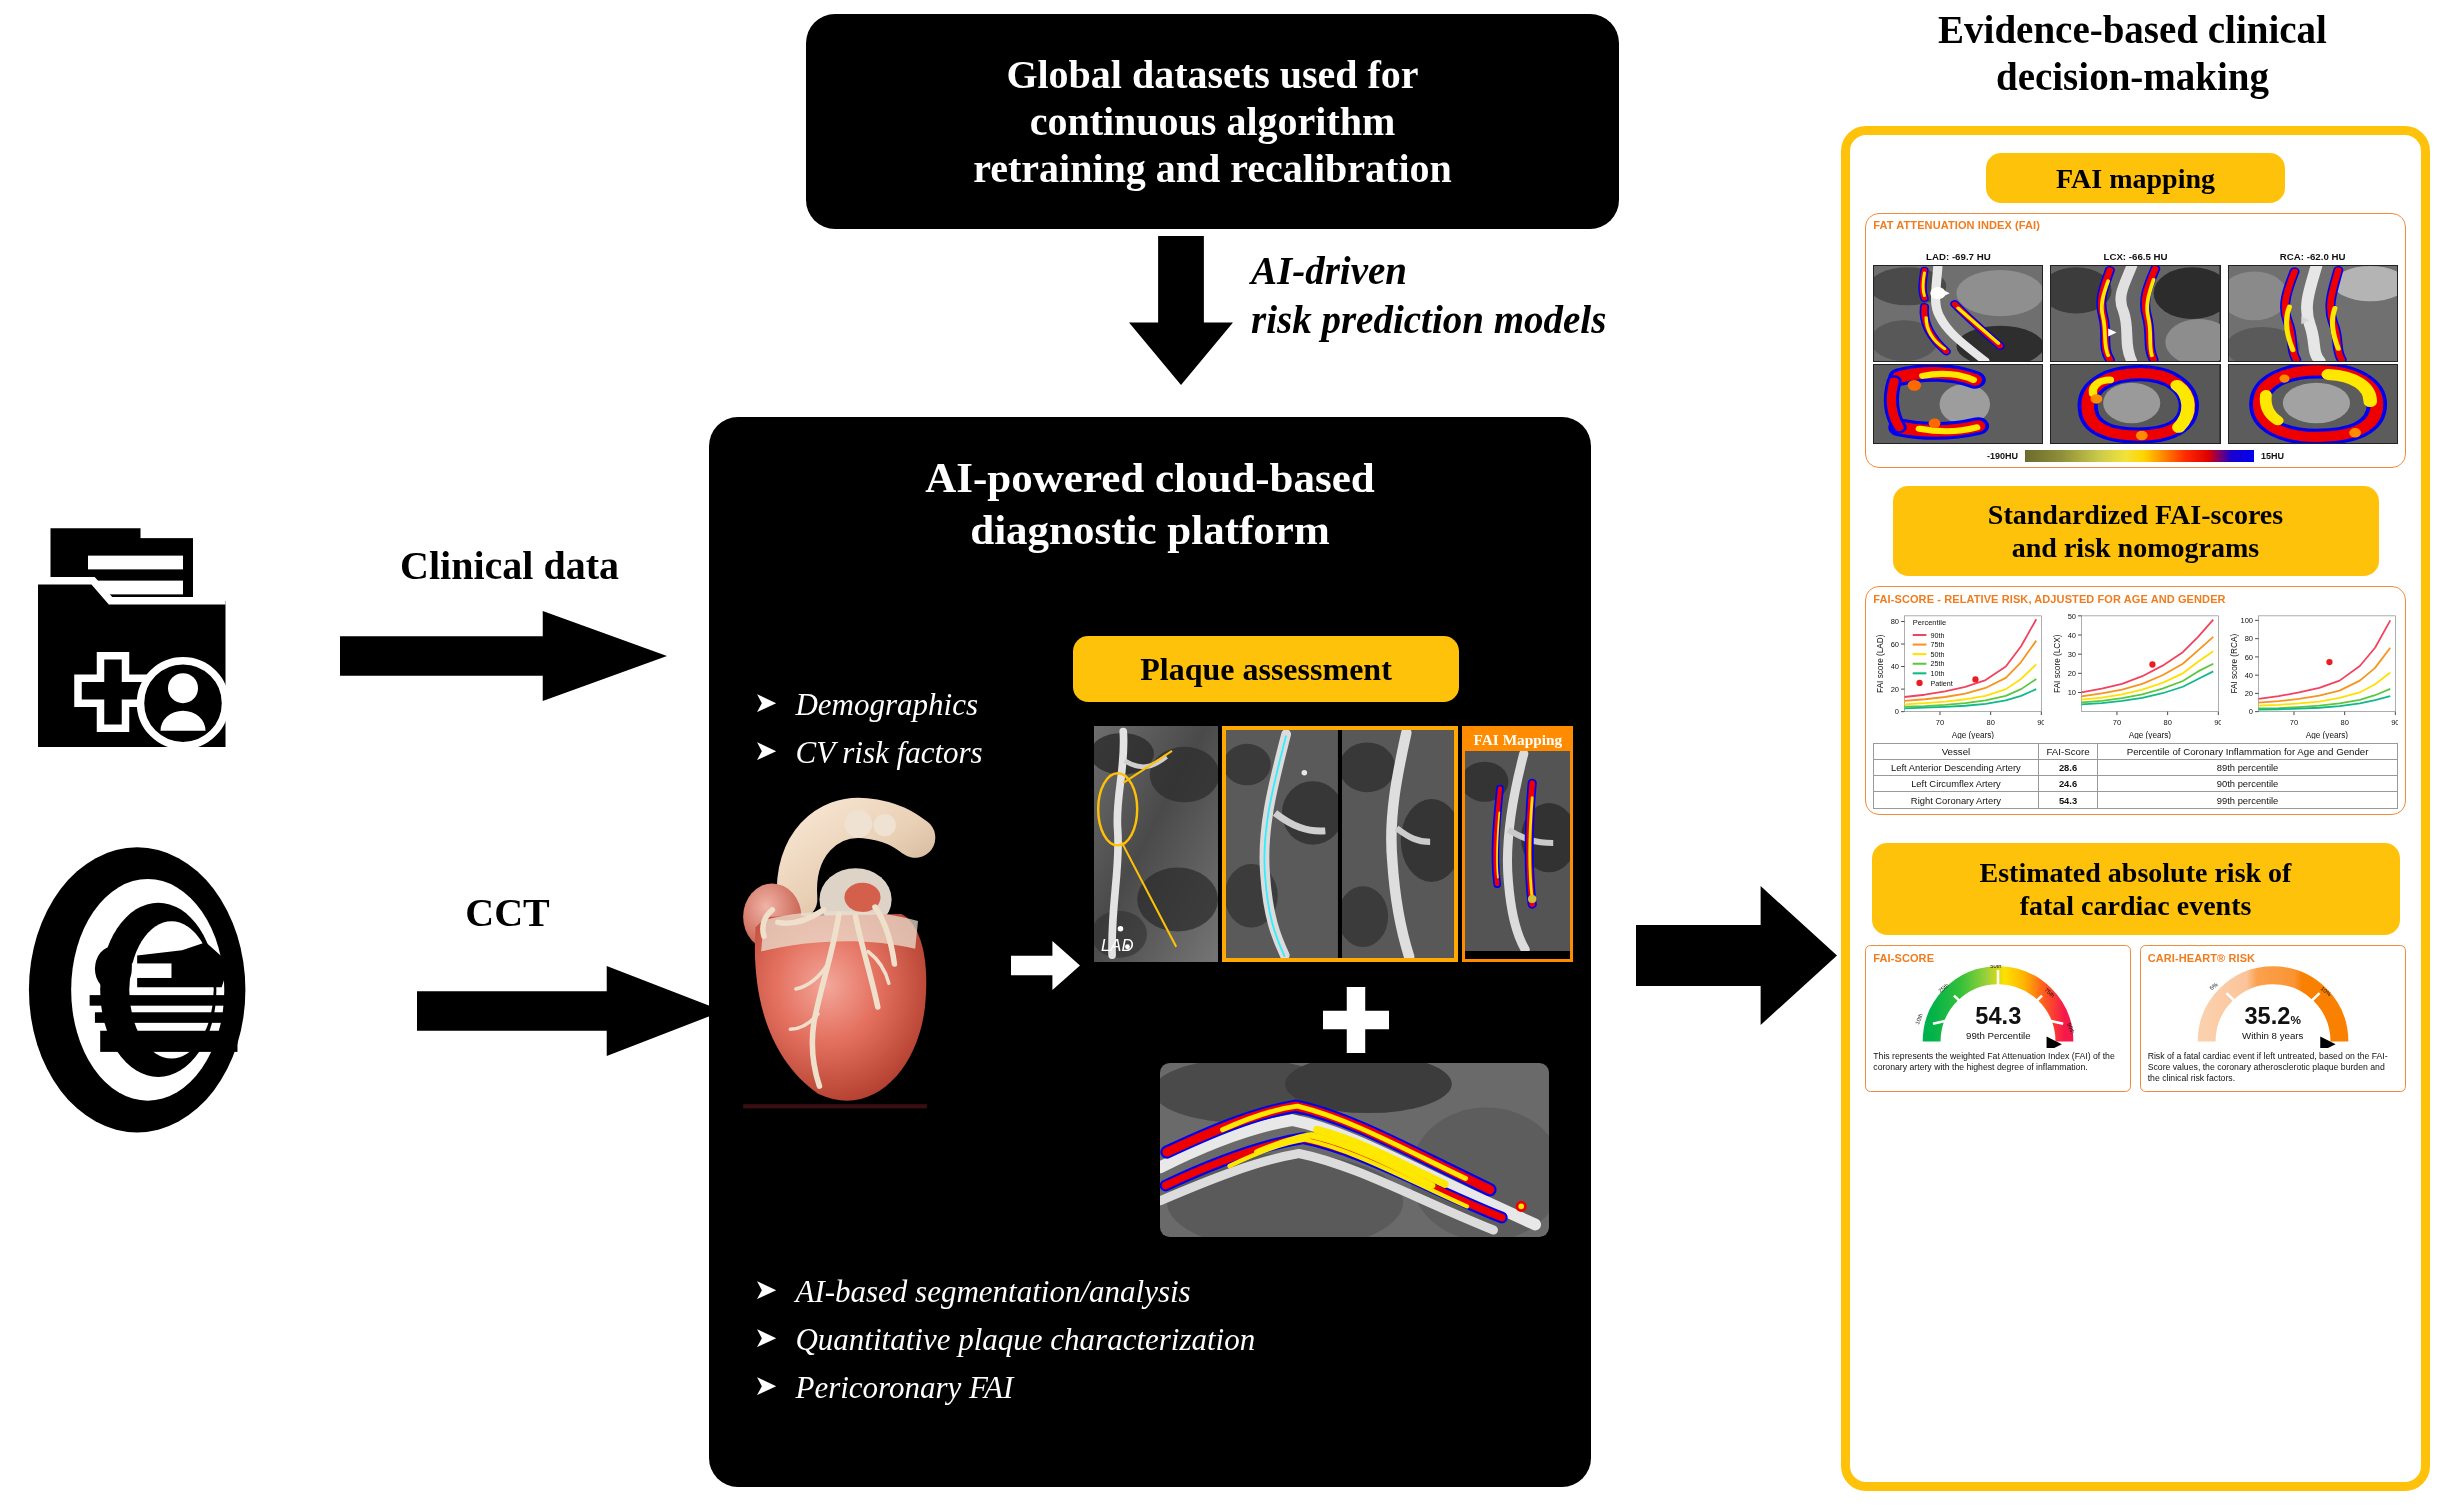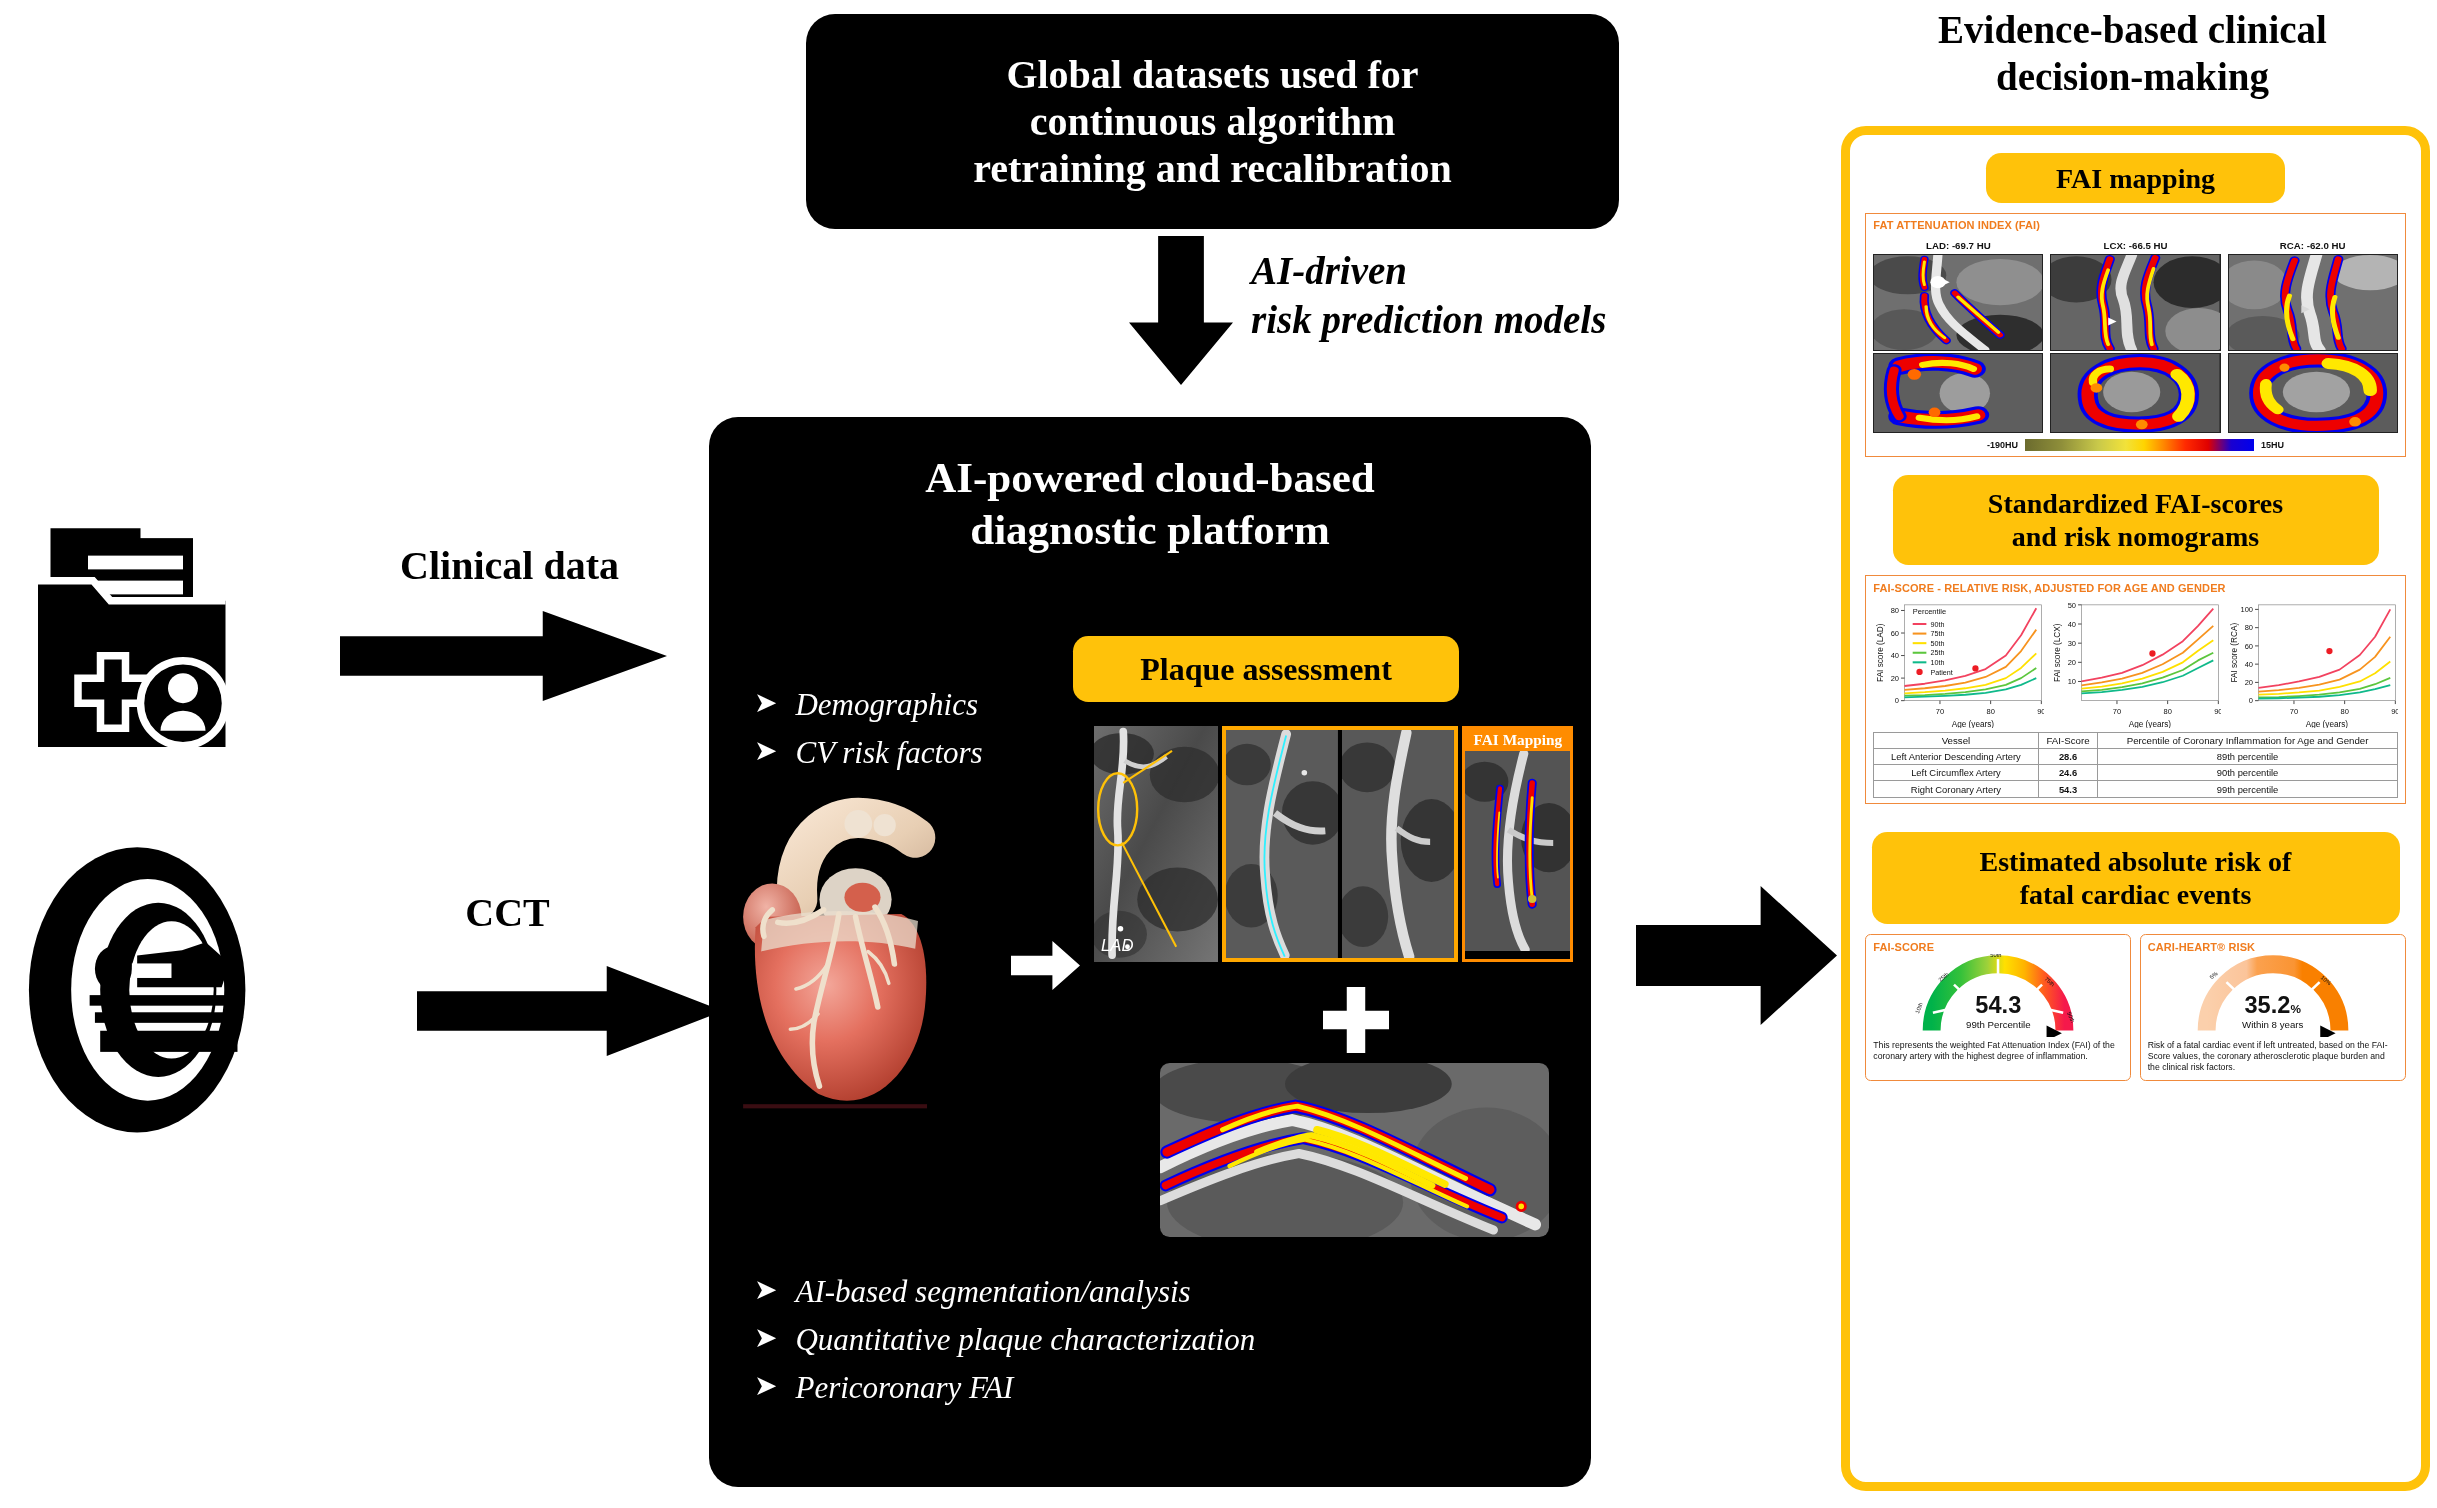--- a/index.html
+++ b/index.html
@@ -103,30 +103,30 @@
     left:1841px; top:126px; width:589px; height:1365px;
     border:9px solid #FFC20A; border-radius:25px; background:#fff;
     padding:12.5px 15.3px;
   }
   .section-pill { margin:0 auto; font-size:28px; line-height:1.18; padding:5.6px 18px; }
   #fai-mapping-pill { width:299px; height:50px; margin-top:5.6px; }
   #std-fai-pill { width:486px; height:90px; margin-top:18px; }
   #est-risk-pill { width:528px; height:92px; margin-top:28px; }
 
   .card {
-    border:1.4px solid #F08A3C; border-radius:0;
+    border:1.4px solid #F08A3C; border-radius:14px;
     background:#fff; padding:5.6px 7px; margin-top:9.7px;
     font-family:"Liberation Sans", sans-serif;
   }
   .card-title {
     color:#F07C1E; font-size:11px; font-weight:bold; letter-spacing:0.1px;
   }
 
   
-  .fai-grid { display:flex; gap:7px; margin-top:9px; }
+  .fai-grid { display:flex; gap:7px; margin-top:20px; }
   .fai-col { flex:1; text-align:center; }
   .fai-col-head { font-size:9.7px; font-weight:bold; color:#111; margin-bottom:2.8px; }
   .fai-img-long, .fai-img-cross {
     width:100%; background:#3a3a3a; border:0.7px solid #222; position:relative; overflow:hidden;
   }
   .fai-img-long { height:97px; }
   .fai-img-cross { height:80px; margin-top:2.1px; }
   .colorbar-row { display:flex; align-items:center; justify-content:center; gap:7px; margin-top:5.6px; }
   .colorbar-label { font-size:9px; font-weight:bold; color:#111; }
   .colorbar {

